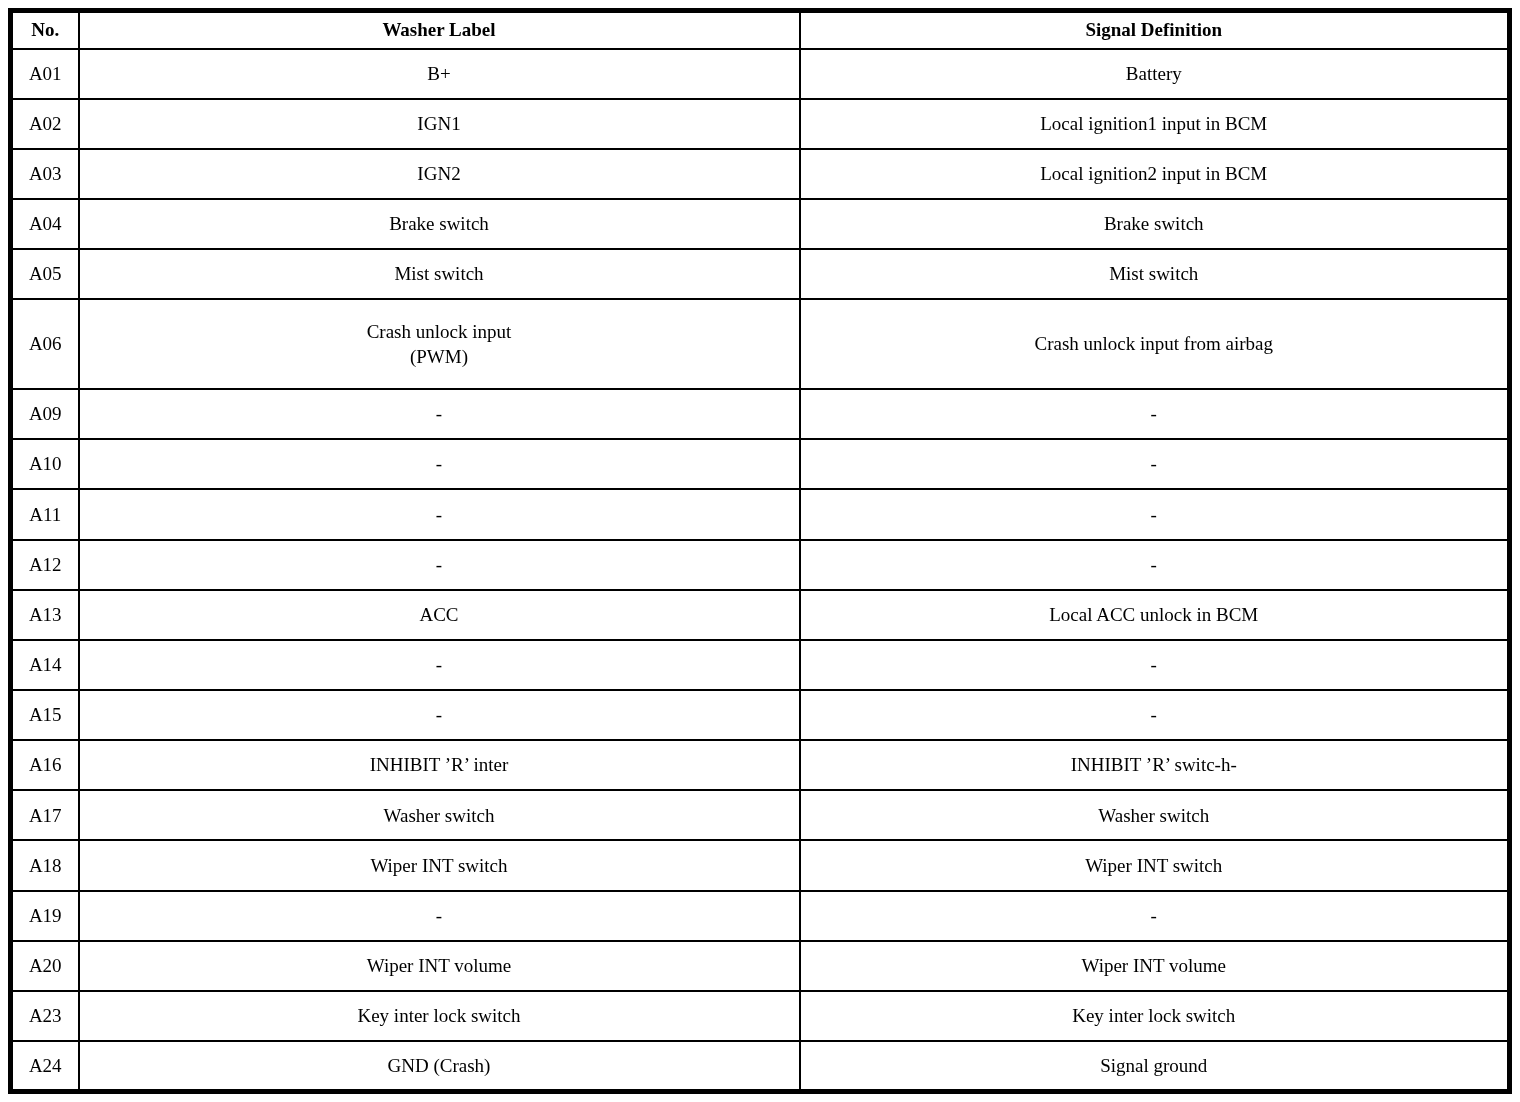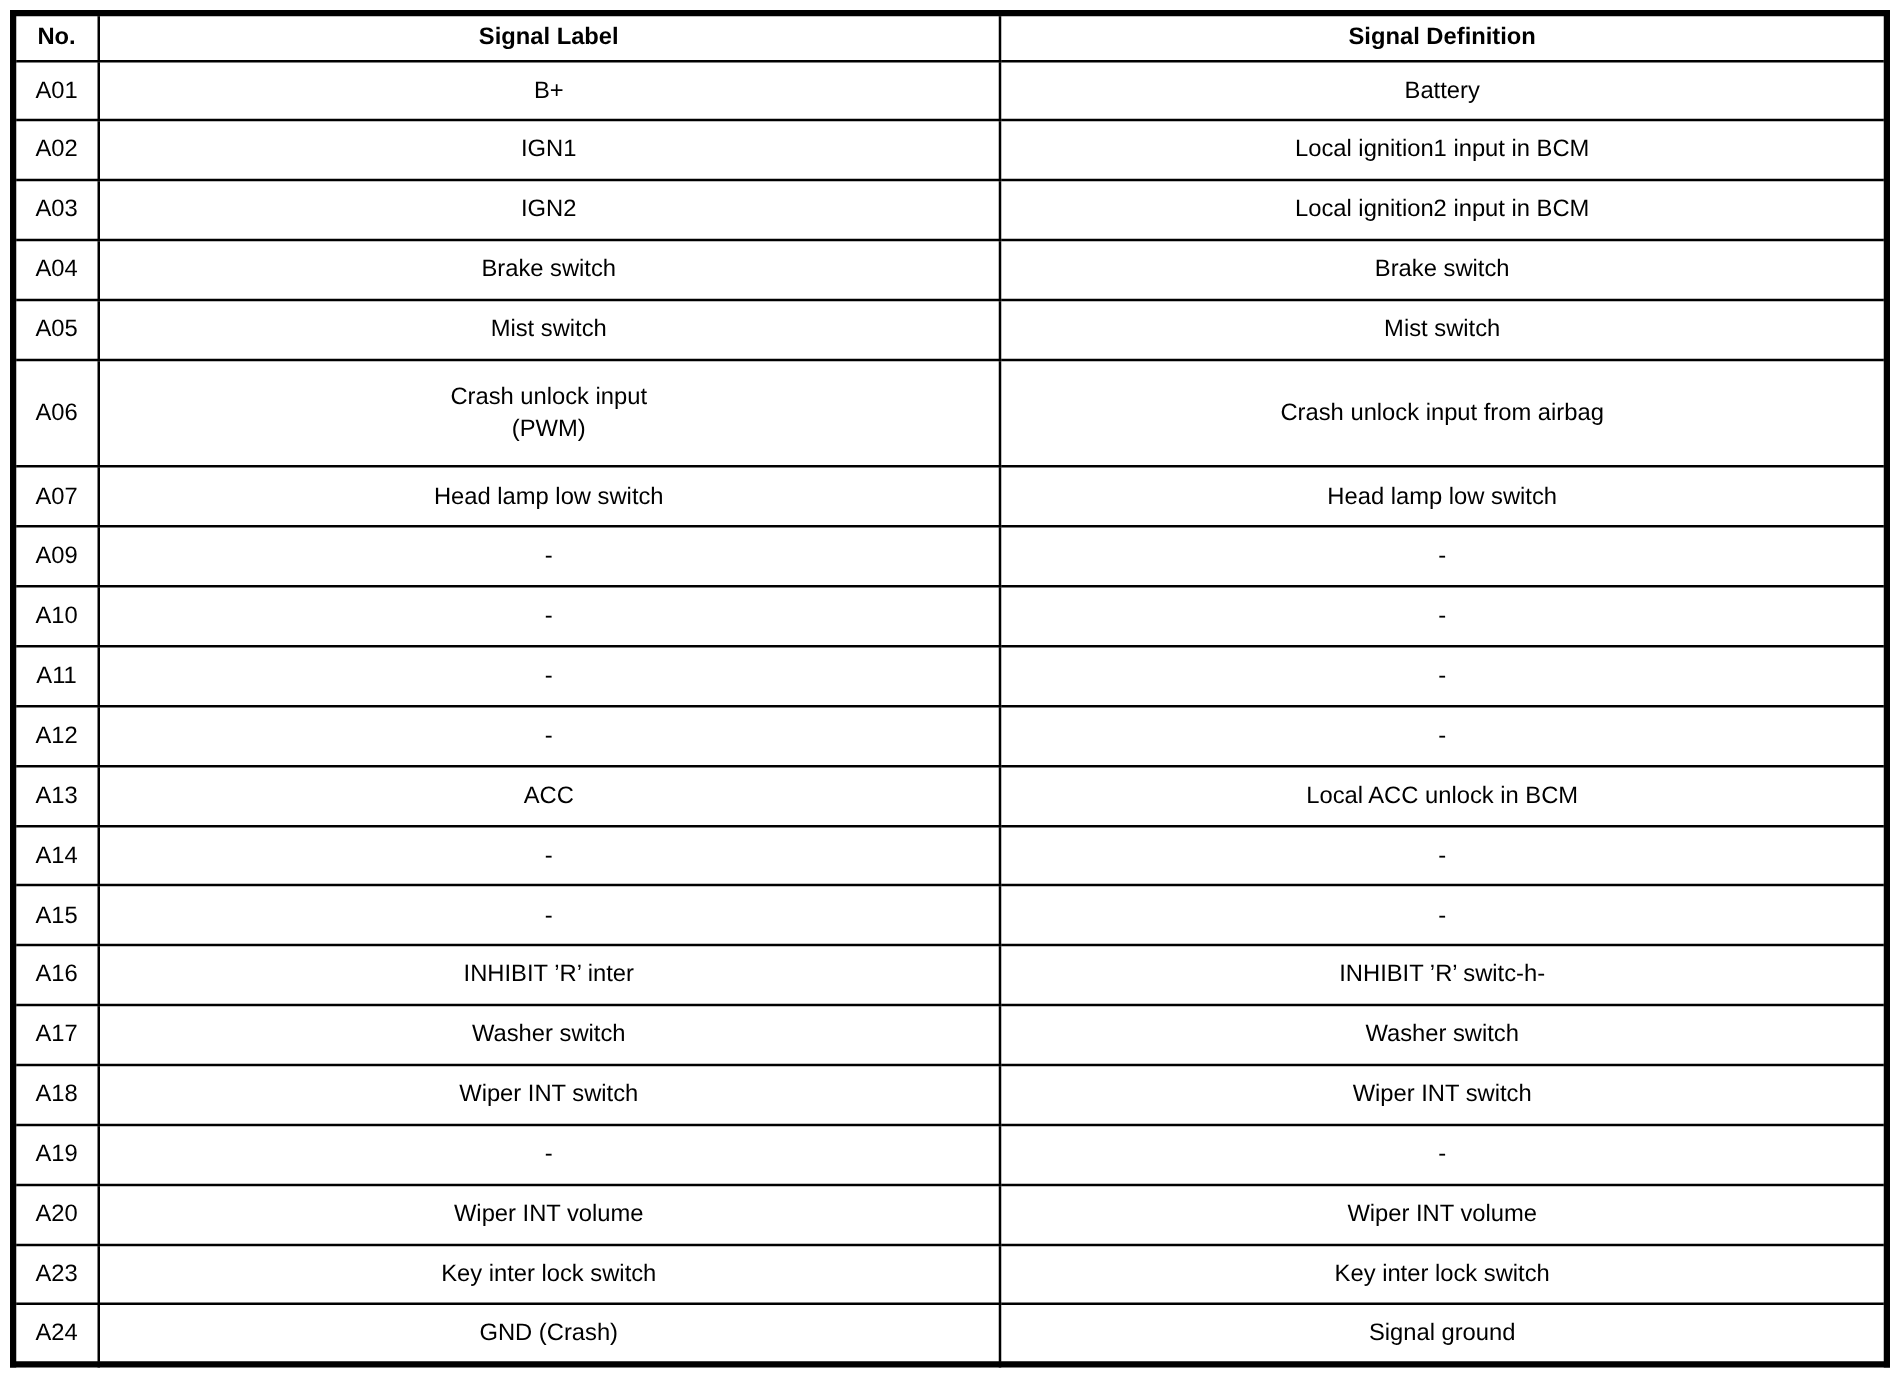--- a/index.html
+++ b/index.html
@@ -14,20 +14,21 @@
     position: relative;
     font-family: "Liberation Sans", sans-serif;
     color: #000000;
   }
   .page {
     position: absolute;
     left: 8px;
     top: 8px;
     width: 1504px;
     height: 1086px;
+    font-family: Liberation Serif, serif;
   }
   table.signal-table {
     border-collapse: collapse;
     table-layout: fixed;
     width: 100%;
     height: 100%;
     border: 5px solid #000000;
   }
   col.col-no { width: 68px; }
   col.col-label { width: 721px; }
@@ -60,21 +61,21 @@
 <div class="page">
   <table class="signal-table">
     <colgroup>
       <col class="col-no">
       <col class="col-label">
       <col class="col-def">
     </colgroup>
     <thead>
       <tr>
         <th>No.</th>
-        <th>Signal Label</th>
+        <th>Washer Label</th>
         <th>Signal Definition</th>
       </tr>
     </thead>
     <tbody>
         <tr>
           <td>A01</td>
           <td>B+</td>
           <td>Battery</td>
         </tr>
         <tr>
@@ -95,25 +96,20 @@
         <tr>
           <td>A05</td>
           <td>Mist switch</td>
           <td>Mist switch</td>
         </tr>
         <tr class="tall">
           <td>A06</td>
           <td>Crash unlock input
 (PWM)</td>
           <td>Crash unlock input from airbag</td>
-        </tr>
-        <tr>
-          <td>A07</td>
-          <td>Head lamp low switch</td>
-          <td>Head lamp low switch</td>
         </tr>
         <tr>
           <td>A09</td>
           <td>-</td>
           <td>-</td>
         </tr>
         <tr>
           <td>A10</td>
           <td>-</td>
           <td>-</td>

